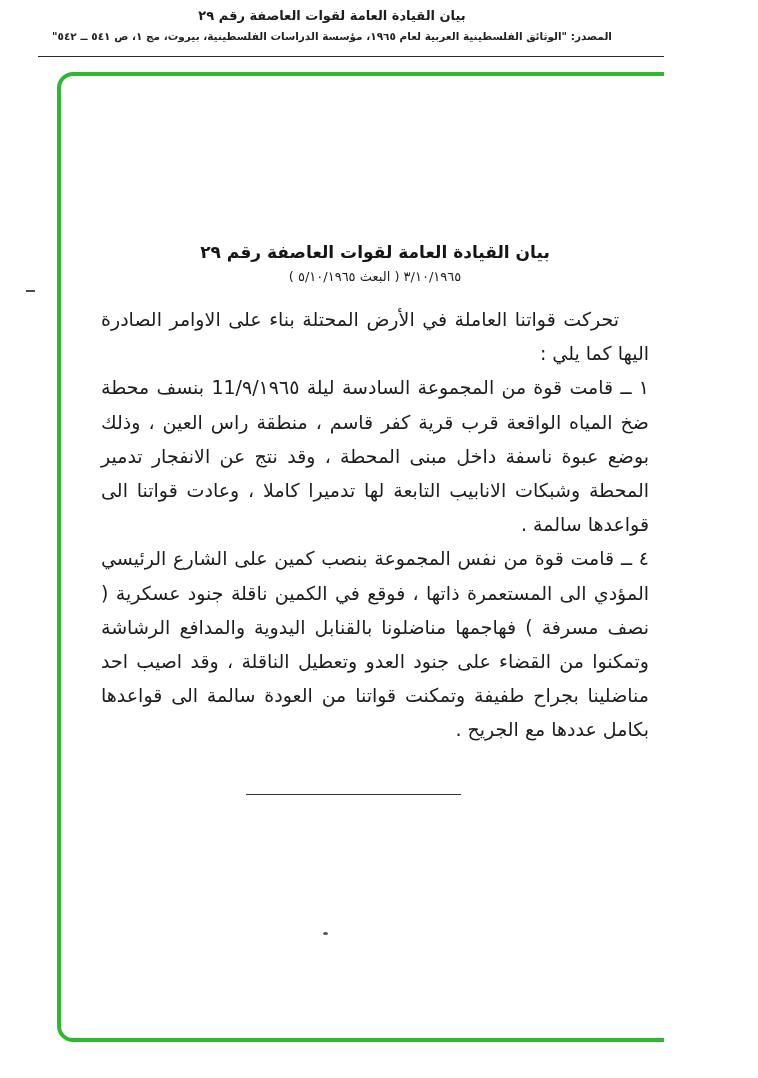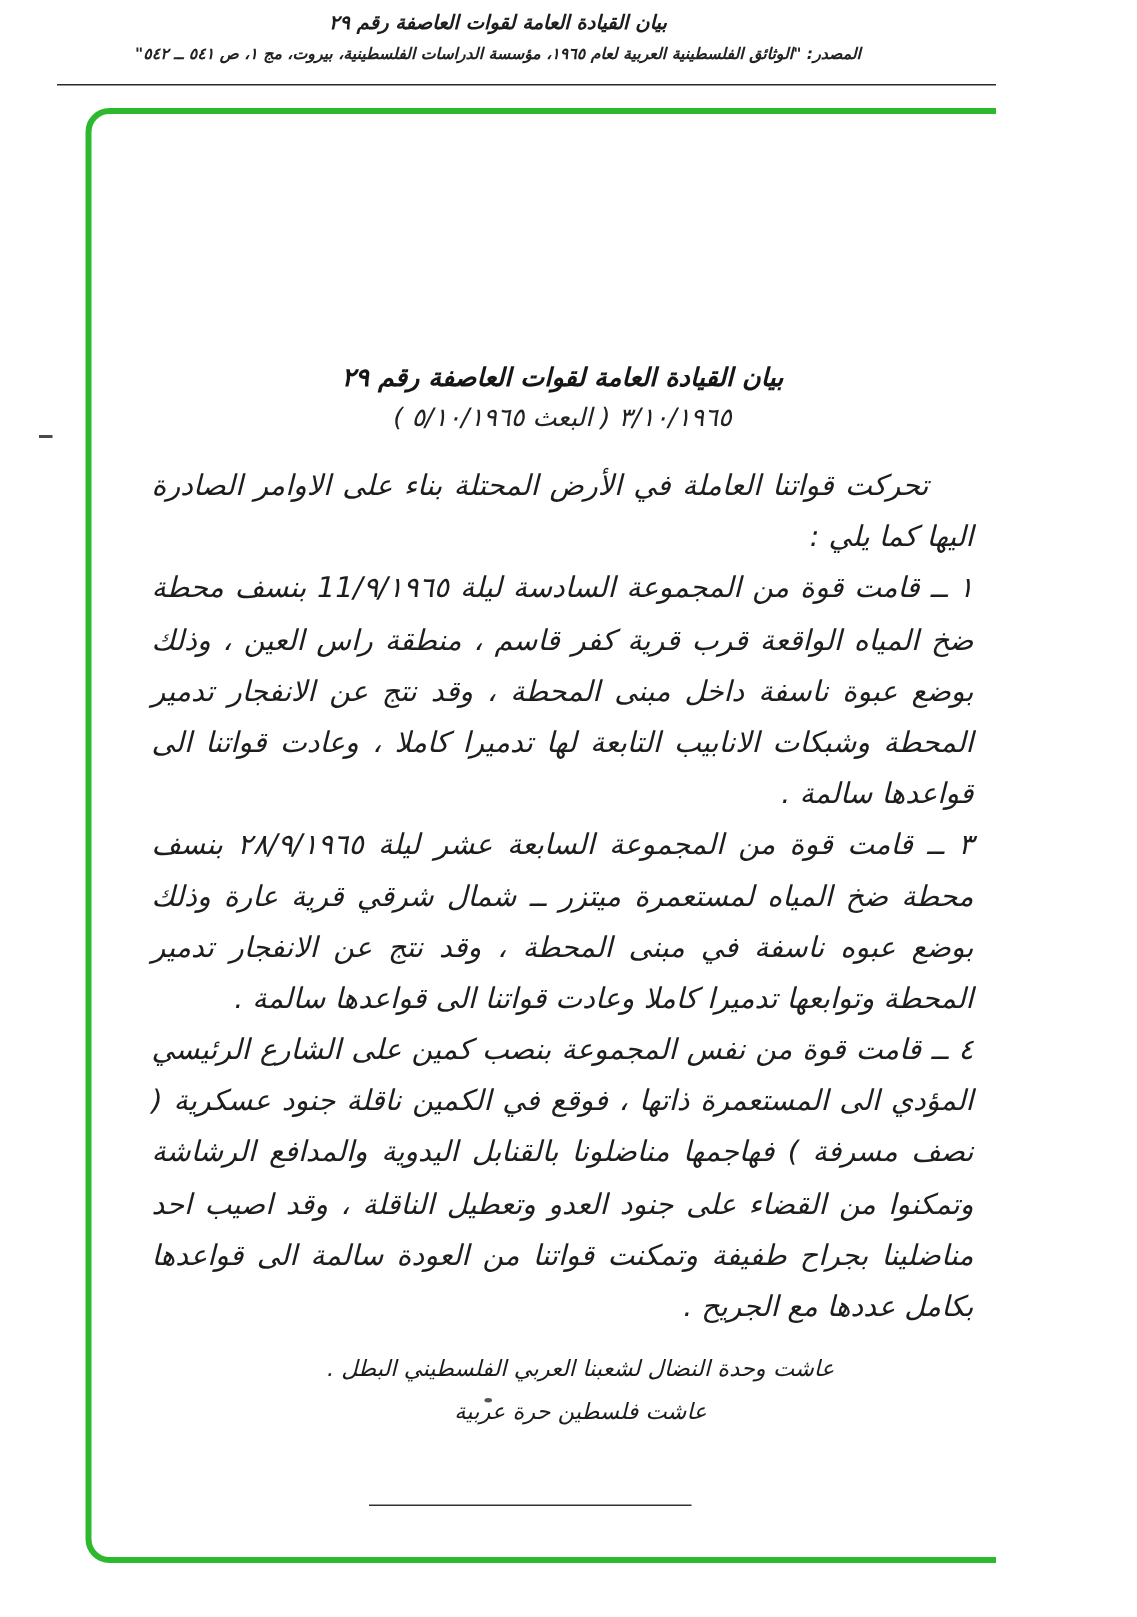--- a/index.html
+++ b/index.html
@@ -8,21 +8,20 @@
     background: #ffffff;
   }
   .page {
     position: relative;
     width: 664px;
     height: 1078px;
     background: #ffffff;
     font-family: "DejaVu Sans", sans-serif;
     color: #1c1c1c;
     overflow: hidden;
-    font-style: italic;
   }
 
   
   .page-header {
     position: absolute;
     top: 8px;
     left: 0;
     right: 0;
     text-align: center;
     direction: rtl;
@@ -72,21 +71,21 @@
   .doc-title {
     margin: 0;
     text-align: center;
     font-size: 17px;
     font-weight: bold;
     color: #161616;
   }
   .doc-date {
     margin-top: 7px;
     text-align: center;
-    font-size: 17px;
+    font-size: 13px;
     color: #222;
   }
 
   .doc-intro,
   .doc-para {
     margin: 0;
     text-align: justify;
     font-size: 19px;
     line-height: 1.8;
     color: #1d1d1d;
@@ -149,28 +148,23 @@
 
       <h1 class="doc-title">بيان القيادة العامة لقوات العاصفة رقم ٢٩</h1>
 
       <div class="doc-date">٣/١٠/١٩٦٥ ( البعث ٥/١٠/١٩٦٥ )</div>
 
       <p class="doc-intro">تحركت قواتنا العاملة في الأرض المحتلة بناء على الاوامر الصادرة اليها كما يلي :</p>
 
       <p class="doc-para">١ ــ قامت قوة من المجموعة السادسة ليلة 11/٩/١٩٦٥ بنسف محطة ضخ المياه الواقعة قرب قرية كفر قاسم ، منطقة راس العين ، وذلك بوضع عبوة ناسفة داخل مبنى المحطة ، وقد نتج عن الانفجار تدمير المحطة وشبكات الانابيب التابعة لها تدميرا كاملا ، وعادت قواتنا الى قواعدها سالمة .</p>
 
 
-      <p class="doc-para">٣ ــ قامت قوة من المجموعة السابعة عشر ليلة ٢٨/٩/١٩٦٥ بنسف محطة ضخ المياه لمستعمرة ميتزر ــ شمال شرقي قرية عارة وذلك بوضع عبوه ناسفة في مبنى المحطة ، وقد نتج عن الانفجار تدمير المحطة وتوابعها تدميرا كاملا وعادت قواتنا الى قواعدها سالمة .</p>
 
       <p class="doc-para">٤ ــ قامت قوة من نفس المجموعة بنصب كمين على الشارع الرئيسي المؤدي الى المستعمرة ذاتها ، فوقع في الكمين ناقلة جنود عسكرية ( نصف مسرفة ) فهاجمها مناضلونا بالقنابل اليدوية والمدافع الرشاشة وتمكنوا من القضاء على جنود العدو وتعطيل الناقلة ، وقد اصيب احد مناضلينا بجراح طفيفة وتمكنت قواتنا من العودة سالمة الى قواعدها بكامل عددها مع الجريح .</p>
 
-      <div class="closing">
-        <div class="closing-line">عاشت وحدة النضال لشعبنا العربي الفلسطيني البطل .</div>
-        <div class="closing-line">عاشت فلسطين حرة عربية</div>
-      </div>
 
       <div class="signature-line"></div>
 
     </div>
 
     <span class="artifact-dot-bottom"></span>
   </div>
 
   <span class="artifact-dash-left"></span>
 

